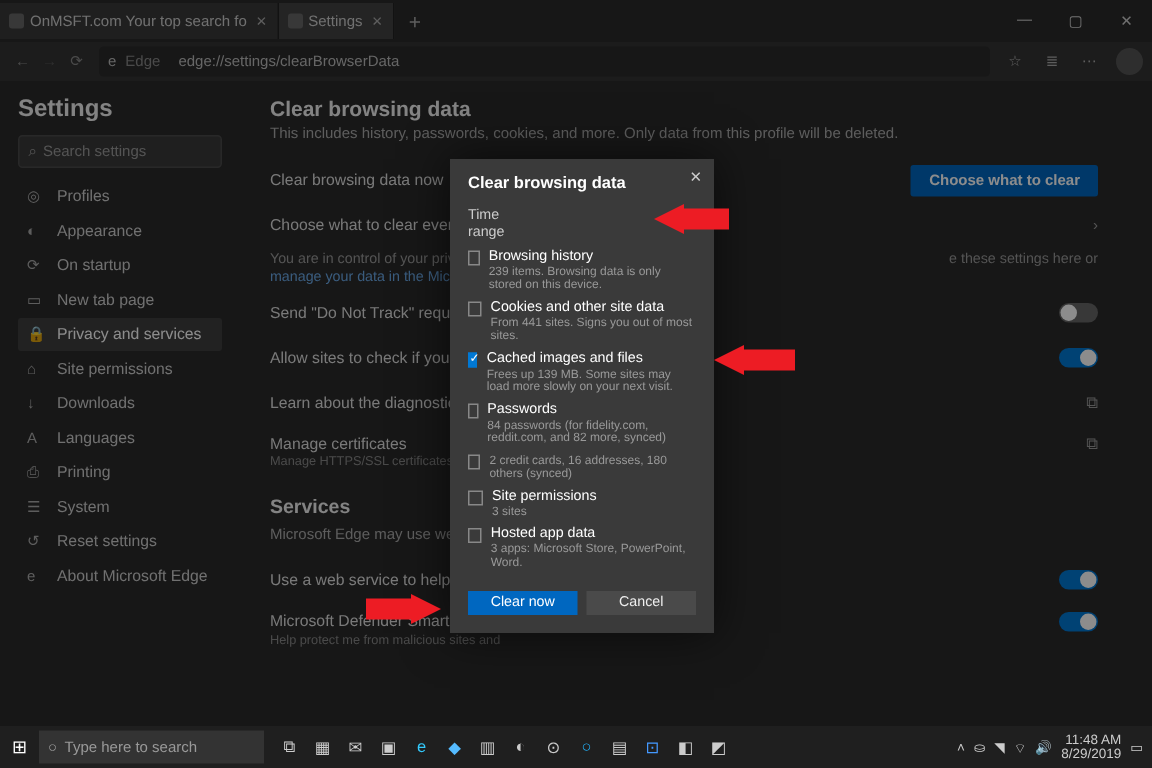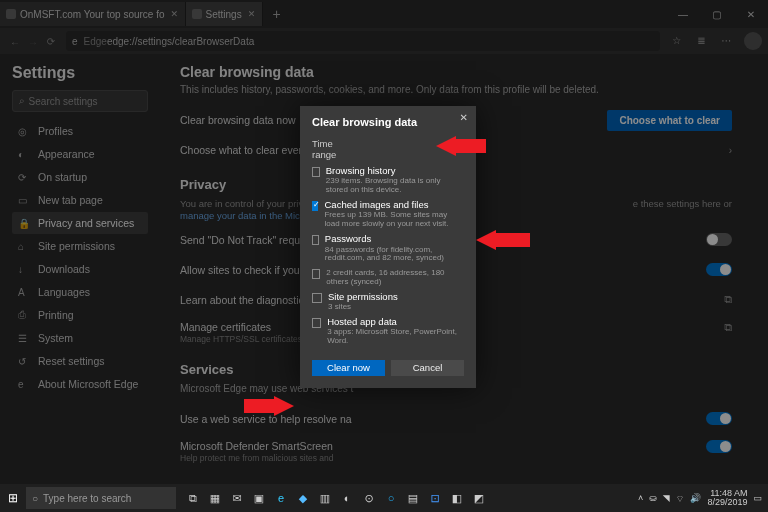--- a/index.html
+++ b/index.html
@@ -72,21 +72,21 @@
   .taskbar .ticon { width: 22px; text-align: center; font-size: 11px; }
   .taskbar .right { margin-left: auto; display: flex; align-items: center; padding-right: 6px; gap: 6px; font-size: 9px; color: #ccc; }
   .taskbar .dt { text-align: right; line-height: 1; font-size: 9px; }
 </style>
 </head>
 <body>
 
 <div class="titlebar">
   <div class="tab">
     <span class="favico"></span>
-    <span>OnMSFT.com Your top source fo</span>
+    <span>OnMSFT.com Your top search fo</span>
     <span class="tclose">✕</span>
   </div>
   <div class="tab active">
     <span class="favico"></span>
     <span>Settings</span>
     <span class="tclose">✕</span>
   </div>
   <div class="newtab">+</div>
   <div class="wincontrols">
     <div>—</div>
@@ -94,21 +94,21 @@
     <div>✕</div>
   </div>
 </div>
 
 <div class="addressbar">
   <div class="nav">←</div>
   <div class="nav" style="color:#555">→</div>
   <div class="nav">⟳</div>
   <div class="urlbox">
     <span class="lock">e</span>
-    <span style="margin-right:0;color:#888">Edge</span>
+    <span style="margin-right:12px;color:#888">Edge</span>
     <span>edge://settings/clearBrowserData</span>
   </div>
   <div class="addrright">
     <div>☆</div>
     <div>≣</div>
     <div>⋯</div>
     <span class="avatar"></span>
   </div>
 </div>
 
@@ -176,21 +176,20 @@
 
     <div class="row">
       <span>Clear browsing data now</span>
       <span class="btn-primary">Choose what to clear</span>
     </div>
     <div class="row">
       <span>Choose what to clear every time you</span>
       <span class="chevron">›</span>
     </div>
 
-    <div class="section-title">Privacy</div>
     <div class="row sub2" style="height:auto;display:block;line-height:1.3">
       <span>You are in control of your privacy. We</span>
       <span style="float:right">e these settings here or</span><br>
       <span style="color:#6aa8e6">manage your data in the Microsoft pri</span>
     </div>
     <div class="row">
       <span>Send "Do Not Track" requests</span>
       <span class="toggle off"></span>
     </div>
     <div class="row">
@@ -233,20 +232,27 @@
   <h3>Clear browsing data</h3>
   <div class="drow-tr">
     <span class="lbl">Time range</span>
   </div>
   <div id="checklist">
       <label class="check">
         <input type="checkbox" style="">
         <div class="tx">
           <div class="t">Browsing history</div>
           <div class="d">239 items. Browsing data is only stored on this device.</div>
+        </div>
+      </label>
+      <label class="check">
+        <input type="checkbox" style="">
+        <div class="tx">
+          <div class="t">Cookies and other site data</div>
+          <div class="d">From 441 sites. Signs you out of most sites.</div>
         </div>
       </label>
       <label class="check">
         <input type="checkbox" checked="" style="">
         <div class="tx">
           <div class="t">Cached images and files</div>
           <div class="d">Frees up 139 MB. Some sites may load more slowly on your next visit.</div>
         </div>
       </label>
       <label class="check">

